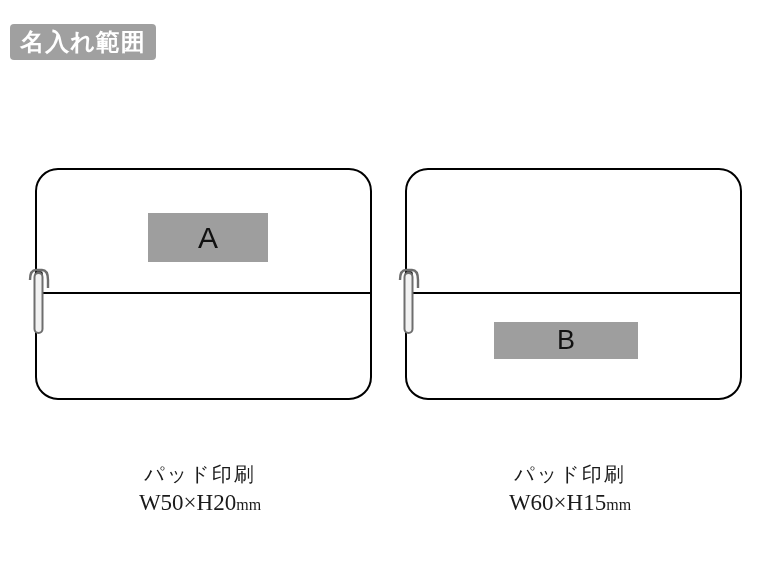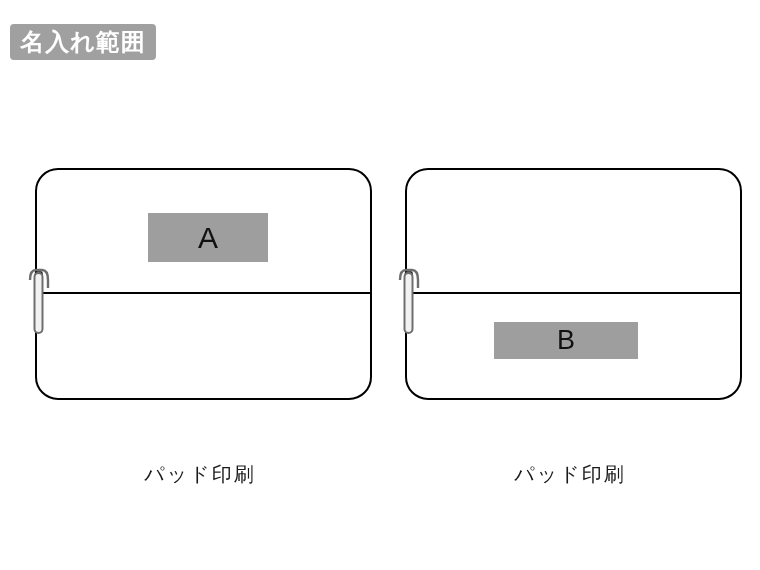--- a/index.html
+++ b/index.html
@@ -147,36 +147,42 @@
         <rect x="9.5" y="113" width="8" height="60" rx="4" fill="#f2f2f2" stroke="#6e6e6e" stroke-width="2"></rect>
       </svg>
 
       <div class="print-area a">
         <span class="print-letter">A</span>
       </div>
     </div>
 
     <div class="caption">
       <div class="caption-method">パッド印刷</div>
+      <div class="caption-size">
+        <span>W50×H20</span><span class="unit">mm</span>
+      </div>
     </div>
   </div>
 
   <div class="figure right">
     <div class="pouch-wrap">
       <svg class="pouch-svg" width="350" height="246" viewBox="0 0 350 246">
         <rect x="11" y="9" width="335" height="230" rx="22" ry="22" fill="#ffffff" stroke="#000000" stroke-width="2"></rect>
         <line x1="11" y1="133" x2="346" y2="133" stroke="#000000" stroke-width="2"></line>
         <path d="M 5 120 Q 5 110 11 110 L 17 110 Q 23 110 23 120 L 23 128" fill="none" stroke="#6e6e6e" stroke-width="2.4"></path>
         <rect x="10.5" y="112" width="6.5" height="13" rx="1.2" fill="#ffffff" stroke="#222222" stroke-width="1.6"></rect>
         <rect x="9.5" y="113" width="8" height="60" rx="4" fill="#f2f2f2" stroke="#6e6e6e" stroke-width="2"></rect>
       </svg>
 
       <div class="print-area b">
         <span class="print-letter">B</span>
       </div>
     </div>
 
     <div class="caption">
       <div class="caption-method">パッド印刷</div>
+      <div class="caption-size">
+        <span>W60×H15</span><span class="unit">mm</span>
+      </div>
     </div>
   </div>
 
 </div>
 
 </body></html>

